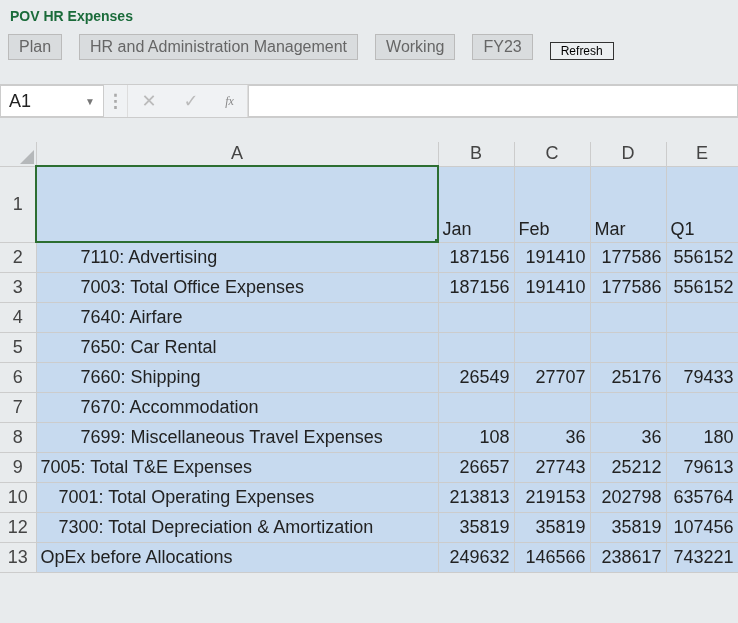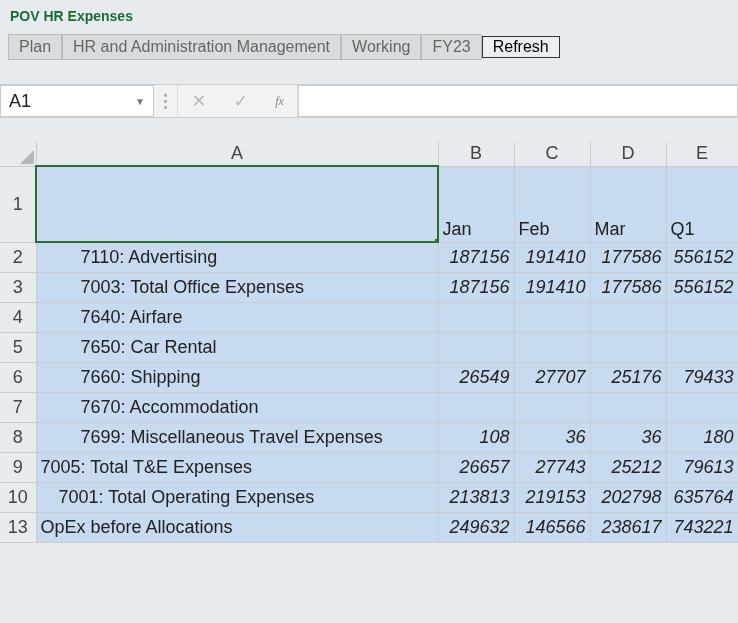--- a/index.html
+++ b/index.html
@@ -15,48 +15,48 @@
     padding: 8px 8px 24px 8px;
   }
   .title {
     font-size: 14px;
     font-weight: bold;
     color: #1a6b3a;
     margin: 0 0 10px 2px;
   }
   .pov-row {
     display: flex;
-    gap: 0;
-    align-items: center;
+    gap: 17px;
+    align-items: flex-end;
   }
   .pov-chip {
     border: 1px solid #bbb;
     background: #d9dcde;
     color: #666;
     padding: 3px 10px;
     font-size: 16px;
   }
   .refresh-btn {
     border: 1px solid #333;
     background: #eceff1;
     color: #000;
     padding: 1px 10px;
-    font-size: 16px;
+    font-size: 12px;
     cursor: pointer;
   }
   .formula-bar {
     display: flex;
     align-items: stretch;
     border-top: 1px solid #ccc;
     border-bottom: 1px solid #ccc;
     background: #f0f2f4;
     height: 34px;
   }
   .name-box {
-    width: 154px;
+    width: 104px;
     background: #fff;
     border: 1px solid #ccc;
     font-size: 18px;
     padding: 2px 8px;
     display: flex;
     align-items: center;
     justify-content: space-between;
     gap: 48px;
   }
   .name-box .dd { color: #777; font-size: 10px; }
@@ -141,21 +141,21 @@
   td {
     border-right: 1px solid #ccc;
     border-bottom: 1px solid #ccc;
     font-size: 18px;
     padding: 2px 4px;
     height: 30px;
     background: #c7daef;
     white-space: nowrap;
     overflow: hidden;
   }
-  td.num { text-align: right; font-style: italic; }
+  td.num { text-align: right; }
   td.label { text-align: left; }
   tr.header-row td { vertical-align: bottom; }
   tr.header-row td.a1cell {
     background: #c7daef;
     outline: 2px solid #2c6e31;
     outline-offset: -1px;
     height: 76px;
     position: relative;
   }
   tr.header-row td.a1cell::after{
@@ -291,20 +291,28 @@
         </tr>
         <tr>
           <th class="rowhead">10</th>
           <td class="label ind3">7001: Total Operating Expenses</td>
           <td class="num">213813</td>
           <td class="num">219153</td>
           <td class="num">202798</td>
           <td class="num">635764</td>
         </tr>
         <tr>
+          <th class="rowhead">12</th>
+          <td class="label ind3">7300: Total Depreciation &amp; Amortization</td>
+          <td class="num">35819</td>
+          <td class="num">35819</td>
+          <td class="num">35819</td>
+          <td class="num">107456</td>
+        </tr>
+        <tr>
           <th class="rowhead">13</th>
           <td class="label ind0">OpEx before Allocations</td>
           <td class="num">249632</td>
           <td class="num">146566</td>
           <td class="num">238617</td>
           <td class="num">743221</td>
         </tr>
       </tbody>
 </table>
 </div>

